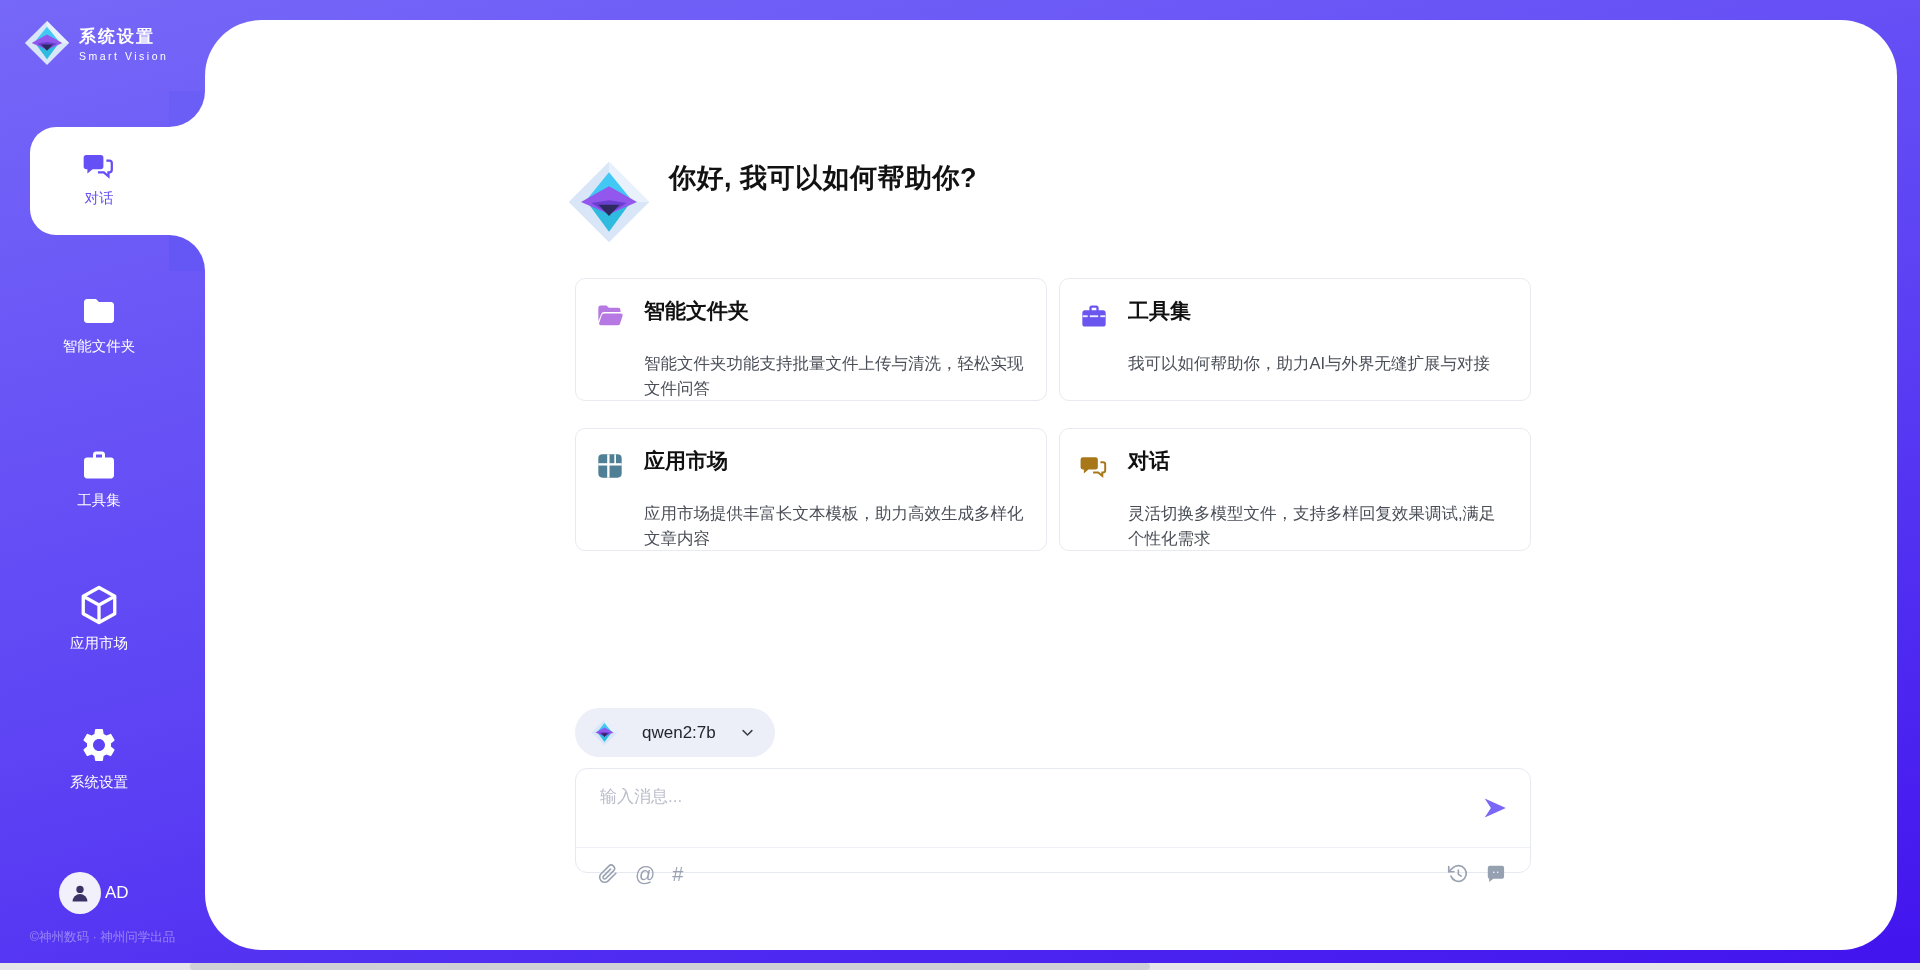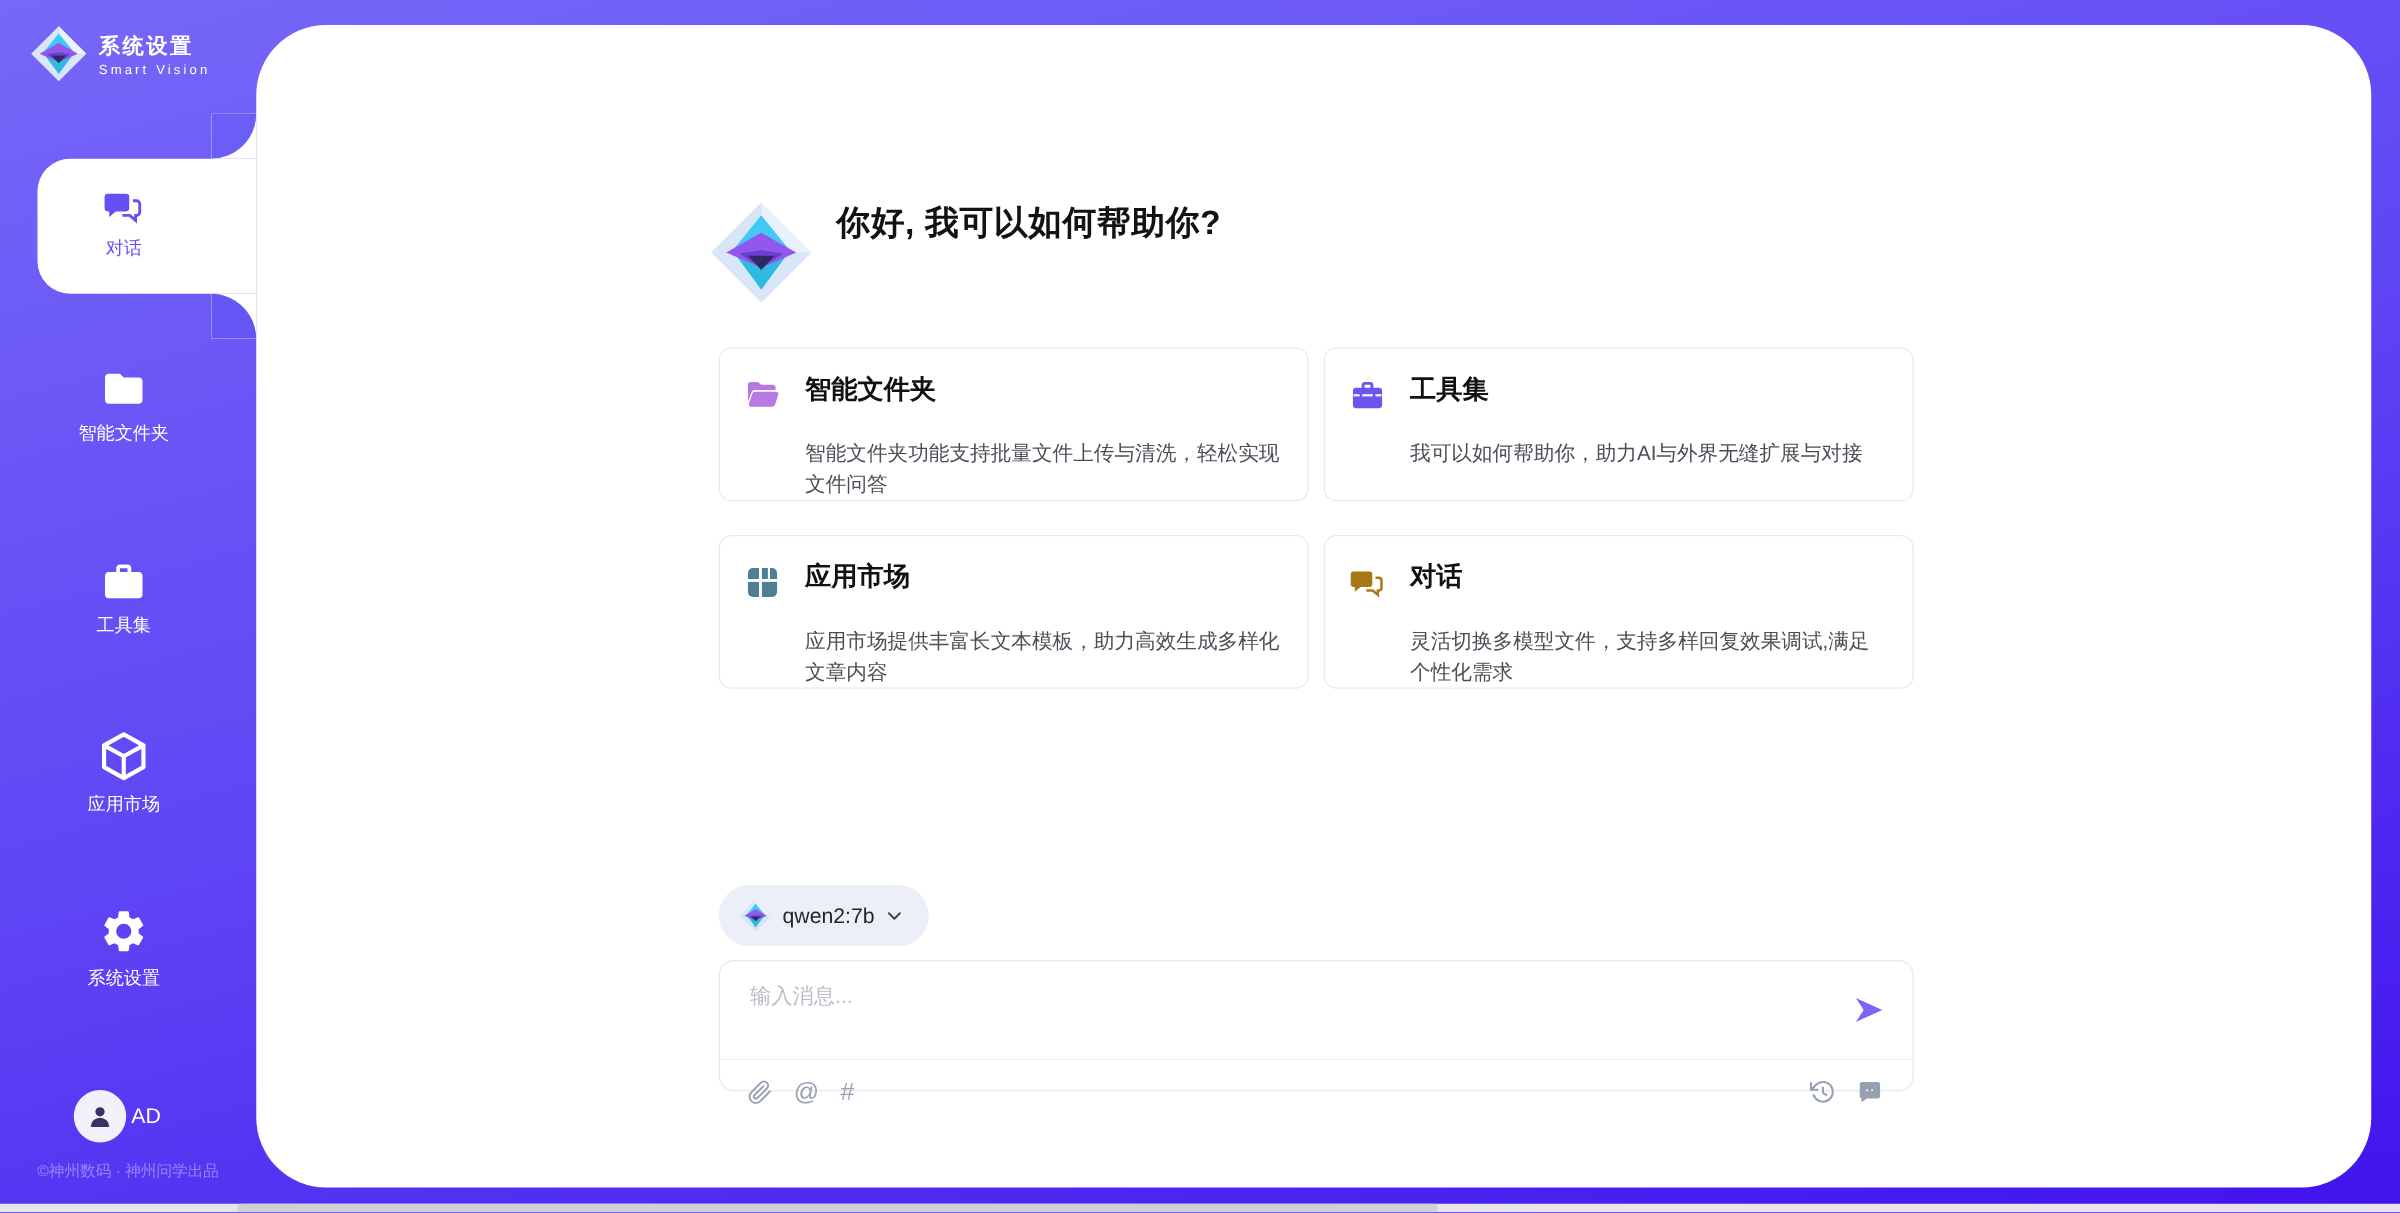--- a/index.html
+++ b/index.html
@@ -50,21 +50,21 @@
 
   .cards { position:absolute; left:370px; top:258px; display:grid;
            grid-template-columns:472px 472px; column-gap:12px; row-gap:27px; }
   .card { position:relative; height:123px; background:#fff; border:1px solid #e9eaf0;
           border-radius:10px; cursor:pointer; }
   .card-icon { position:absolute; left:20px; top:23px; width:28px; height:28px; }
   .card-title { margin:18px 24px 0 68px; font-size:21px; font-weight:700; color:#111; }
   .card-desc  { margin:26px 22px 0 68px; font-size:16.5px; color:#4a4e57; line-height:25px; }
 
   .model-pill { position:absolute; left:370px; top:688px; height:49px; border-radius:25px;
-                background:#edeff8; display:inline-flex; align-items:center; gap:8px;
+                background:#edeff8; display:inline-flex; align-items:center; gap:24px;
                 padding:0 20px 0 16px; cursor:pointer; }
   .model-logo { width:27px; height:27px; }
   .model-name { font-size:17px; color:#23262f; }
 
   .composer { position:absolute; left:370px; top:748px; width:956px; height:105px;
               border:1.5px solid #e7e9f1; border-radius:12px; background:#fff; }
   .composer textarea { position:absolute; left:24px; top:16px; width:860px; height:52px;
               border:none; outline:none; resize:none; background:transparent;
               font-family:"Liberation Sans","DejaVu Sans",sans-serif;
               font-size:17px; color:#333; }

